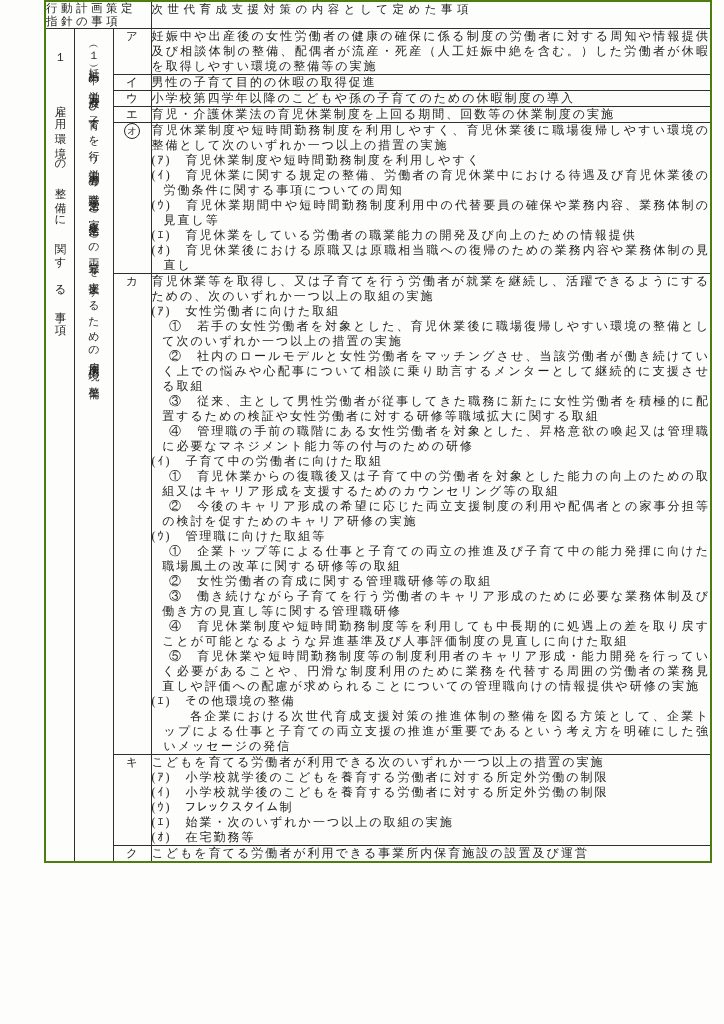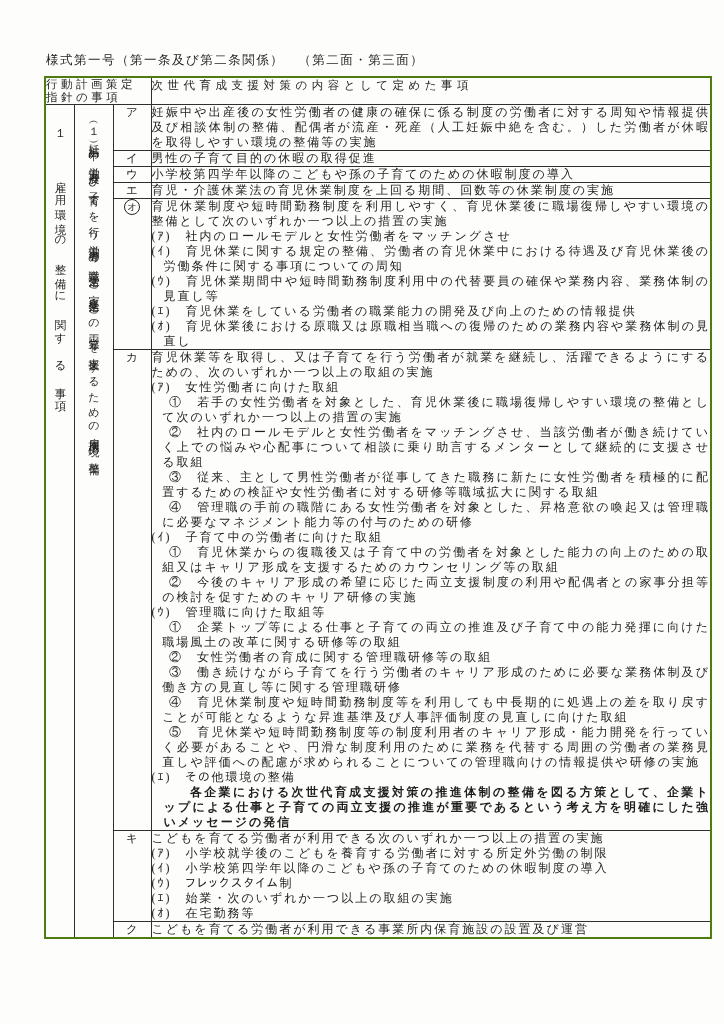--- a/index.html
+++ b/index.html
@@ -76,28 +76,27 @@
   td.content{
     padding:3px 6px 4px 6px;
     font-size:12px;
     line-height:15px;
     letter-spacing:2px;
   }
   .ln{text-align:justify;}
   .L0{padding-left:0;}
   .L1{padding-left:1em;text-indent:-1em;}
   .L2{padding-left:0.9em;text-indent:0.55em;}
-  .L3{padding-left:1em;text-indent:2.2em;font-weight:bold;}
+  .L3{padding-left:1em;text-indent:2.2em;}
 </style>
 </head>
 <body>
 
 <div class="sheet">
 
-  <div class="form-title">様式第一号（第一条及び第二条関係）　（第二面・第三面）</div>
 
   <table class="plan">
     <colgroup>
       <col style="width:29px">
       <col style="width:39px">
       <col style="width:38px">
       <col>
     </colgroup>
     <tbody>
       <tr>
@@ -135,21 +134,21 @@
         <tr>
           <td class="lbl">エ</td>
           <td class="content">
             <div class="ln L0">育児・介護休業法の育児休業制度を上回る期間、回数等の休業制度の実施</div>
           </td>
         </tr>
         <tr>
           <td class="lbl"><span class="circled">オ</span></td>
           <td class="content">
             <div class="ln L0">育児休業制度や短時間勤務制度を利用しやすく、育児休業後に職場復帰しやすい環境の整備として次のいずれか一つ以上の措置の実施</div>
-            <div class="ln L1">(ｱ)　社内のロールモデルと女性労働者をマッチングさせ</div>
+            <div class="ln L1">(ｱ)　育児休業制度や短時間勤務制度を利用しやすく</div>
             <div class="ln L1">(ｲ)　育児休業に関する規定の整備、労働者の育児休業中における待遇及び育児休業後の労働条件に関する事項についての周知</div>
             <div class="ln L1">(ｳ)　育児休業期間中や短時間勤務制度利用中の代替要員の確保や業務内容、業務体制の見直し等</div>
             <div class="ln L1">(ｴ)　育児休業をしている労働者の職業能力の開発及び向上のための情報提供</div>
             <div class="ln L1">(ｵ)　育児休業後における原職又は原職相当職への復帰のための業務内容や業務体制の見直し</div>
           </td>
         </tr>
         <tr>
           <td class="lbl">カ</td>
           <td class="content">
             <div class="ln L0">育児休業等を取得し、又は子育てを行う労働者が就業を継続し、活躍できるようにするための、次のいずれか一つ以上の取組の実施</div>
@@ -169,21 +168,21 @@
             <div class="ln L2">⑤　育児休業や短時間勤務制度等の制度利用者のキャリア形成・能力開発を行っていく必要があることや、円滑な制度利用のために業務を代替する周囲の労働者の業務見直しや評価への配慮が求められることについての管理職向けの情報提供や研修の実施</div>
             <div class="ln L1">(ｴ)　その他環境の整備</div>
             <div class="ln L3">各企業における次世代育成支援対策の推進体制の整備を図る方策として、企業トップによる仕事と子育ての両立支援の推進が重要であるという考え方を明確にした強いメッセージの発信</div>
           </td>
         </tr>
         <tr>
           <td class="lbl">キ</td>
           <td class="content">
             <div class="ln L0">こどもを育てる労働者が利用できる次のいずれか一つ以上の措置の実施</div>
             <div class="ln L1">(ｱ)　小学校就学後のこどもを養育する労働者に対する所定外労働の制限</div>
-            <div class="ln L1">(ｲ)　小学校第四学年以降のこどもや孫の子育てのための休暇制度の導入</div>
+            <div class="ln L1">(ｲ)　小学校就学後のこどもを養育する労働者に対する所定外労働の制限</div>
             <div class="ln L1">(ｳ)　フレックスタイム制</div>
             <div class="ln L1">(ｴ)　始業・次のいずれか一つ以上の取組の実施</div>
             <div class="ln L1">(ｵ)　在宅勤務等</div>
           </td>
         </tr>
         <tr>
           <td class="lbl">ク</td>
           <td class="content">
             <div class="ln L0">こどもを育てる労働者が利用できる事業所内保育施設の設置及び運営</div>
           </td>

